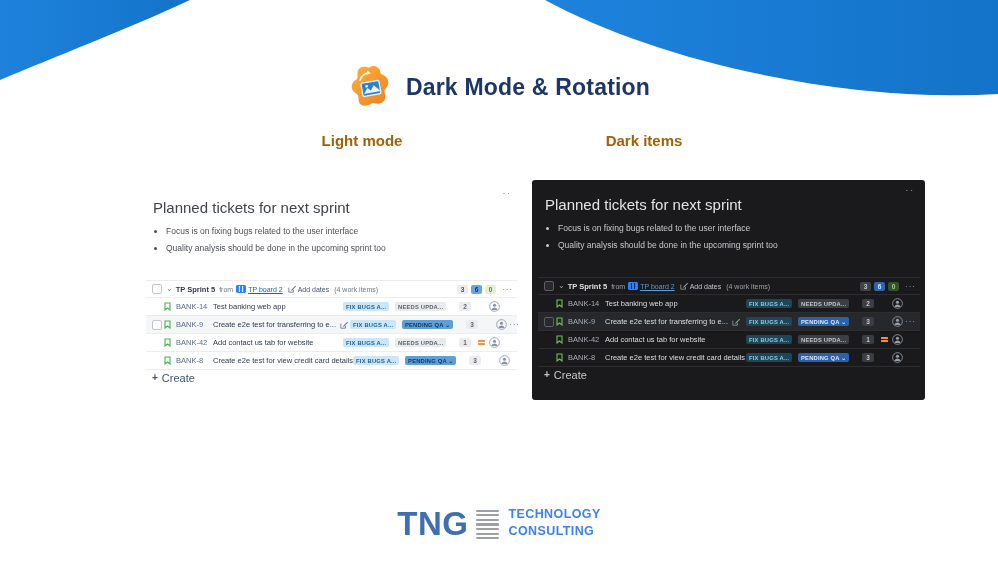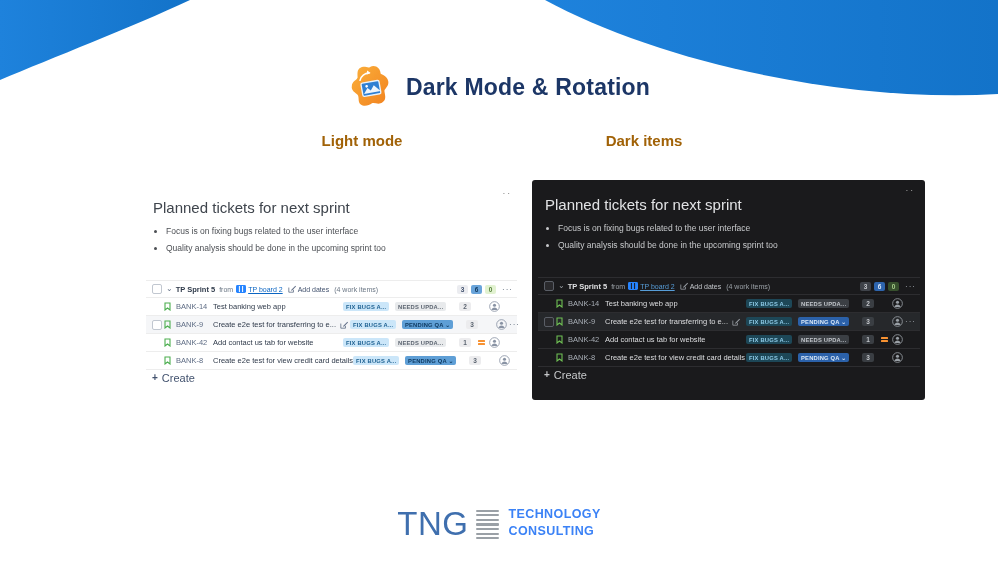--- a/index.html
+++ b/index.html
@@ -89,21 +89,21 @@
   .pri{display:inline-flex;flex-direction:column;gap:1.5px;}
   .pri i{width:7px;height:1.8px;background:#f79232;border-radius:.5px;}
   .avatar{width:13px;flex:none;display:inline-flex;justify-content:center;color:#8993a4;cursor:pointer;}
   .panel.dark .avatar{color:#9aa0a6;}
   .slot-more{width:12px;flex:none;text-align:right;}
   .plus{font-size:10px;font-weight:bold;line-height:1;}
   .createrow span.clabel{font-size:11px;}
   .panel.dark .createrow{color:#c6c8ca;}
   
   .footer{position:absolute;left:0;right:0;top:507px;display:flex;justify-content:center;align-items:center;}
-  .tng{font-size:33px;font-weight:normal;color:#3f6fae;letter-spacing:.5px;line-height:1;}
+  .tng{font-size:33px;font-weight:bold;color:#3f6fae;letter-spacing:.5px;line-height:1;}
   .bars{display:flex;flex-direction:column;gap:2.4px;margin:2px 9px 0 8px;}
   .bars i{width:23px;height:2.2px;background:#9aa0a6;border-radius:1px;}
   .words{display:flex;flex-direction:column;gap:1px;}
   .words span{font-size:12.5px;font-weight:bold;color:#3b82f6;letter-spacing:.4px;line-height:1.25;}
 </style>
 </head>
 <body>
 
 <svg class="wave" viewBox="0 0 998 112" preserveAspectRatio="none">
   <defs>

